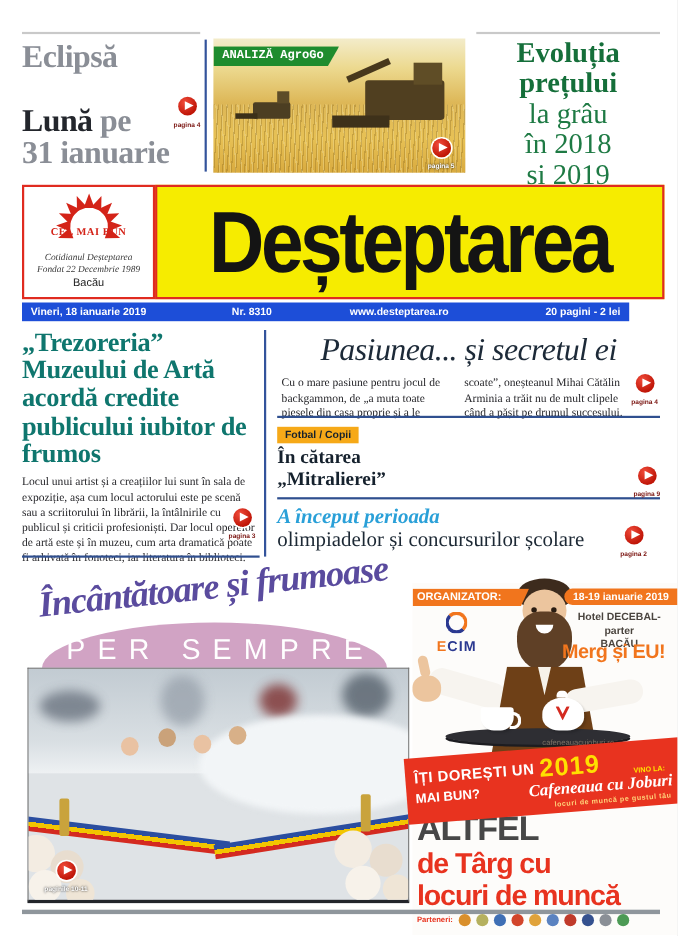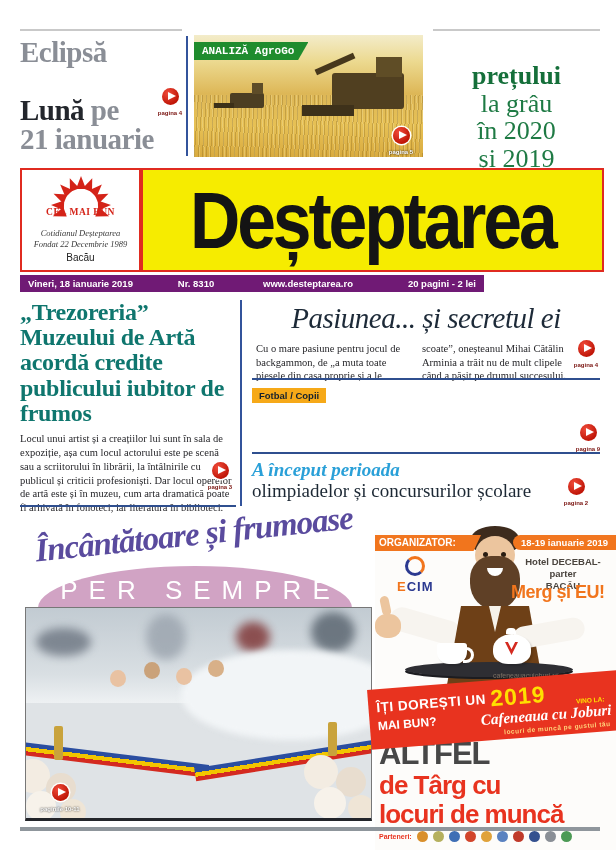--- a/index.html
+++ b/index.html
@@ -49,21 +49,21 @@
   .logo-motto{position:absolute;left:0;right:0;top:37px;color:#d42318;font-family:"Liberation Serif",serif;
         font-weight:bold;font-size:9.5px;letter-spacing:.5px;}
   .logo-it{position:absolute;left:0;right:0;top:58px;font-style:italic;font-size:8.5px;color:#3a3a3a;line-height:1.25;}
   .logo-city{position:absolute;left:0;right:0;top:82px;font-family:"Liberation Sans",sans-serif;font-size:10px;color:#222;}
   .masthead{left:141px;top:168px;width:459px;height:100px;background:#f6ec00;border:2px solid #e02b20;
         display:flex;align-items:center;justify-content:center;overflow:hidden;}
   .masthead .mtitle{font-family:"Liberation Sans",sans-serif;font-weight:800;font-size:67px;color:#141414;
         letter-spacing:-3px;transform:scale(1.04,1.18);white-space:nowrap;}
 
   
-  .infobar{left:20px;top:275px;width:464px;height:17px;background:#701a75;color:#fff;
+  .infobar{left:20px;top:275px;width:552px;height:17px;background:#1d4ed8;color:#fff;
         font-family:"Liberation Sans",sans-serif;font-weight:bold;font-size:9.5px;
         display:flex;align-items:center;padding:0 8px;box-sizing:border-box;}
   .infobar span{flex:1;}
   .infobar .c{text-align:center;}
   .infobar .r{text-align:right;}
 
   
   .museum-h{left:20px;top:300px;width:216px;font-weight:bold;font-size:24px;line-height:1.05;
         color:#0f766e;letter-spacing:-0.3px;}
   .museum-b{left:20px;top:432px;width:214px;font-size:10.5px;line-height:1.32;color:#26262a;text-align:left;}
@@ -173,21 +173,21 @@
 
 <div id="page">
 
   <div class="abs topline" style="left:20px;top:29px;width:162px;"></div>
   <div class="abs topline" style="left:433px;top:29px;width:167px;"></div>
 
   <div class="abs eclipse">
     <span>Eclipsă</span><br>
     <br>
     <span class="dark">Lună</span><span> pe</span><br>
-    <span>21 ianuarie</span>
+    <span>31 ianuarie</span>
   </div>
   <div class="pbadge" style="left:150px;top:88px;">
     <span class="play"></span>
     <span class="plabel">pagina 4</span>
   </div>
 
   <div class="abs vline" style="left:186px;top:36px;height:120px;"></div>
 
   <div class="abs agro">
     <div class="stalks"></div>
@@ -199,24 +199,24 @@
     <div class="harv harv-r-auger"></div>
     <div class="harv harv-r-head"></div>
     <div class="agro-tag">ANALIZĂ AgroGo</div>
     <div class="pbadge pbadge--light" style="right:2px;bottom:2px;">
       <span class="play"></span>
       <span class="plabel">pagina 5</span>
     </div>
   </div>
 
   <div class="abs wheat-head">
-    <br>
+    <span class="b">Evoluția</span><br>
     <span class="b">prețului</span><br>
     <span>la grâu</span><br>
-    <span>în 2020</span><br>
+    <span>în 2018</span><br>
     <span>și 2019</span>
   </div>
 
   <div class="abs logo-box">
     <svg class="logo-burst" width="104" height="56" viewBox="0 0 104 56">
       <g fill="#d42318">
         <polygon points="52,4 47,17 57,17" transform="rotate(0,52,34)"></polygon>
         <polygon points="52,4 47,17 57,17" transform="rotate(-22,52,34)"></polygon>
         <polygon points="52,4 47,17 57,17" transform="rotate(22,52,34)"></polygon>
         <polygon points="52,4 47,17 57,17" transform="rotate(-44,52,34)"></polygon>
@@ -260,20 +260,24 @@
 
   <div class="abs passion-b">Cu o mare pasiune pentru jocul de backgammon, de „a muta toate piesele din casa proprie și a le scoate”, oneșteanul Mihai Cătălin Arminia a trăit nu de mult clipele când a pășit pe drumul succesului.</div>
   <div class="abs passion-h">Pasiunea... și secretul ei</div>
   <div class="pbadge" style="left:566px;top:340px;">
     <span class="play"></span>
     <span class="plabel">pagina 4</span>
   </div>
   <div class="abs hr" style="left:252px;top:378px;width:348px;"></div>
 
   <div class="abs foot-tag">Fotbal / Copii</div>
+  <div class="abs foot-h">
+    <span>În cătarea</span><br>
+    <span>„Mitralierei”</span>
+  </div>
   <div class="pbadge" style="left:568px;top:424px;">
     <span class="play"></span>
     <span class="plabel">pagina 9</span>
   </div>
   <div class="abs hr" style="left:252px;top:452px;width:348px;"></div>
 
   <div class="abs oly">
     <span class="lead">A început perioada</span>
     <span class="rest">olimpiadelor și concursurilor școlare</span>
   </div>

